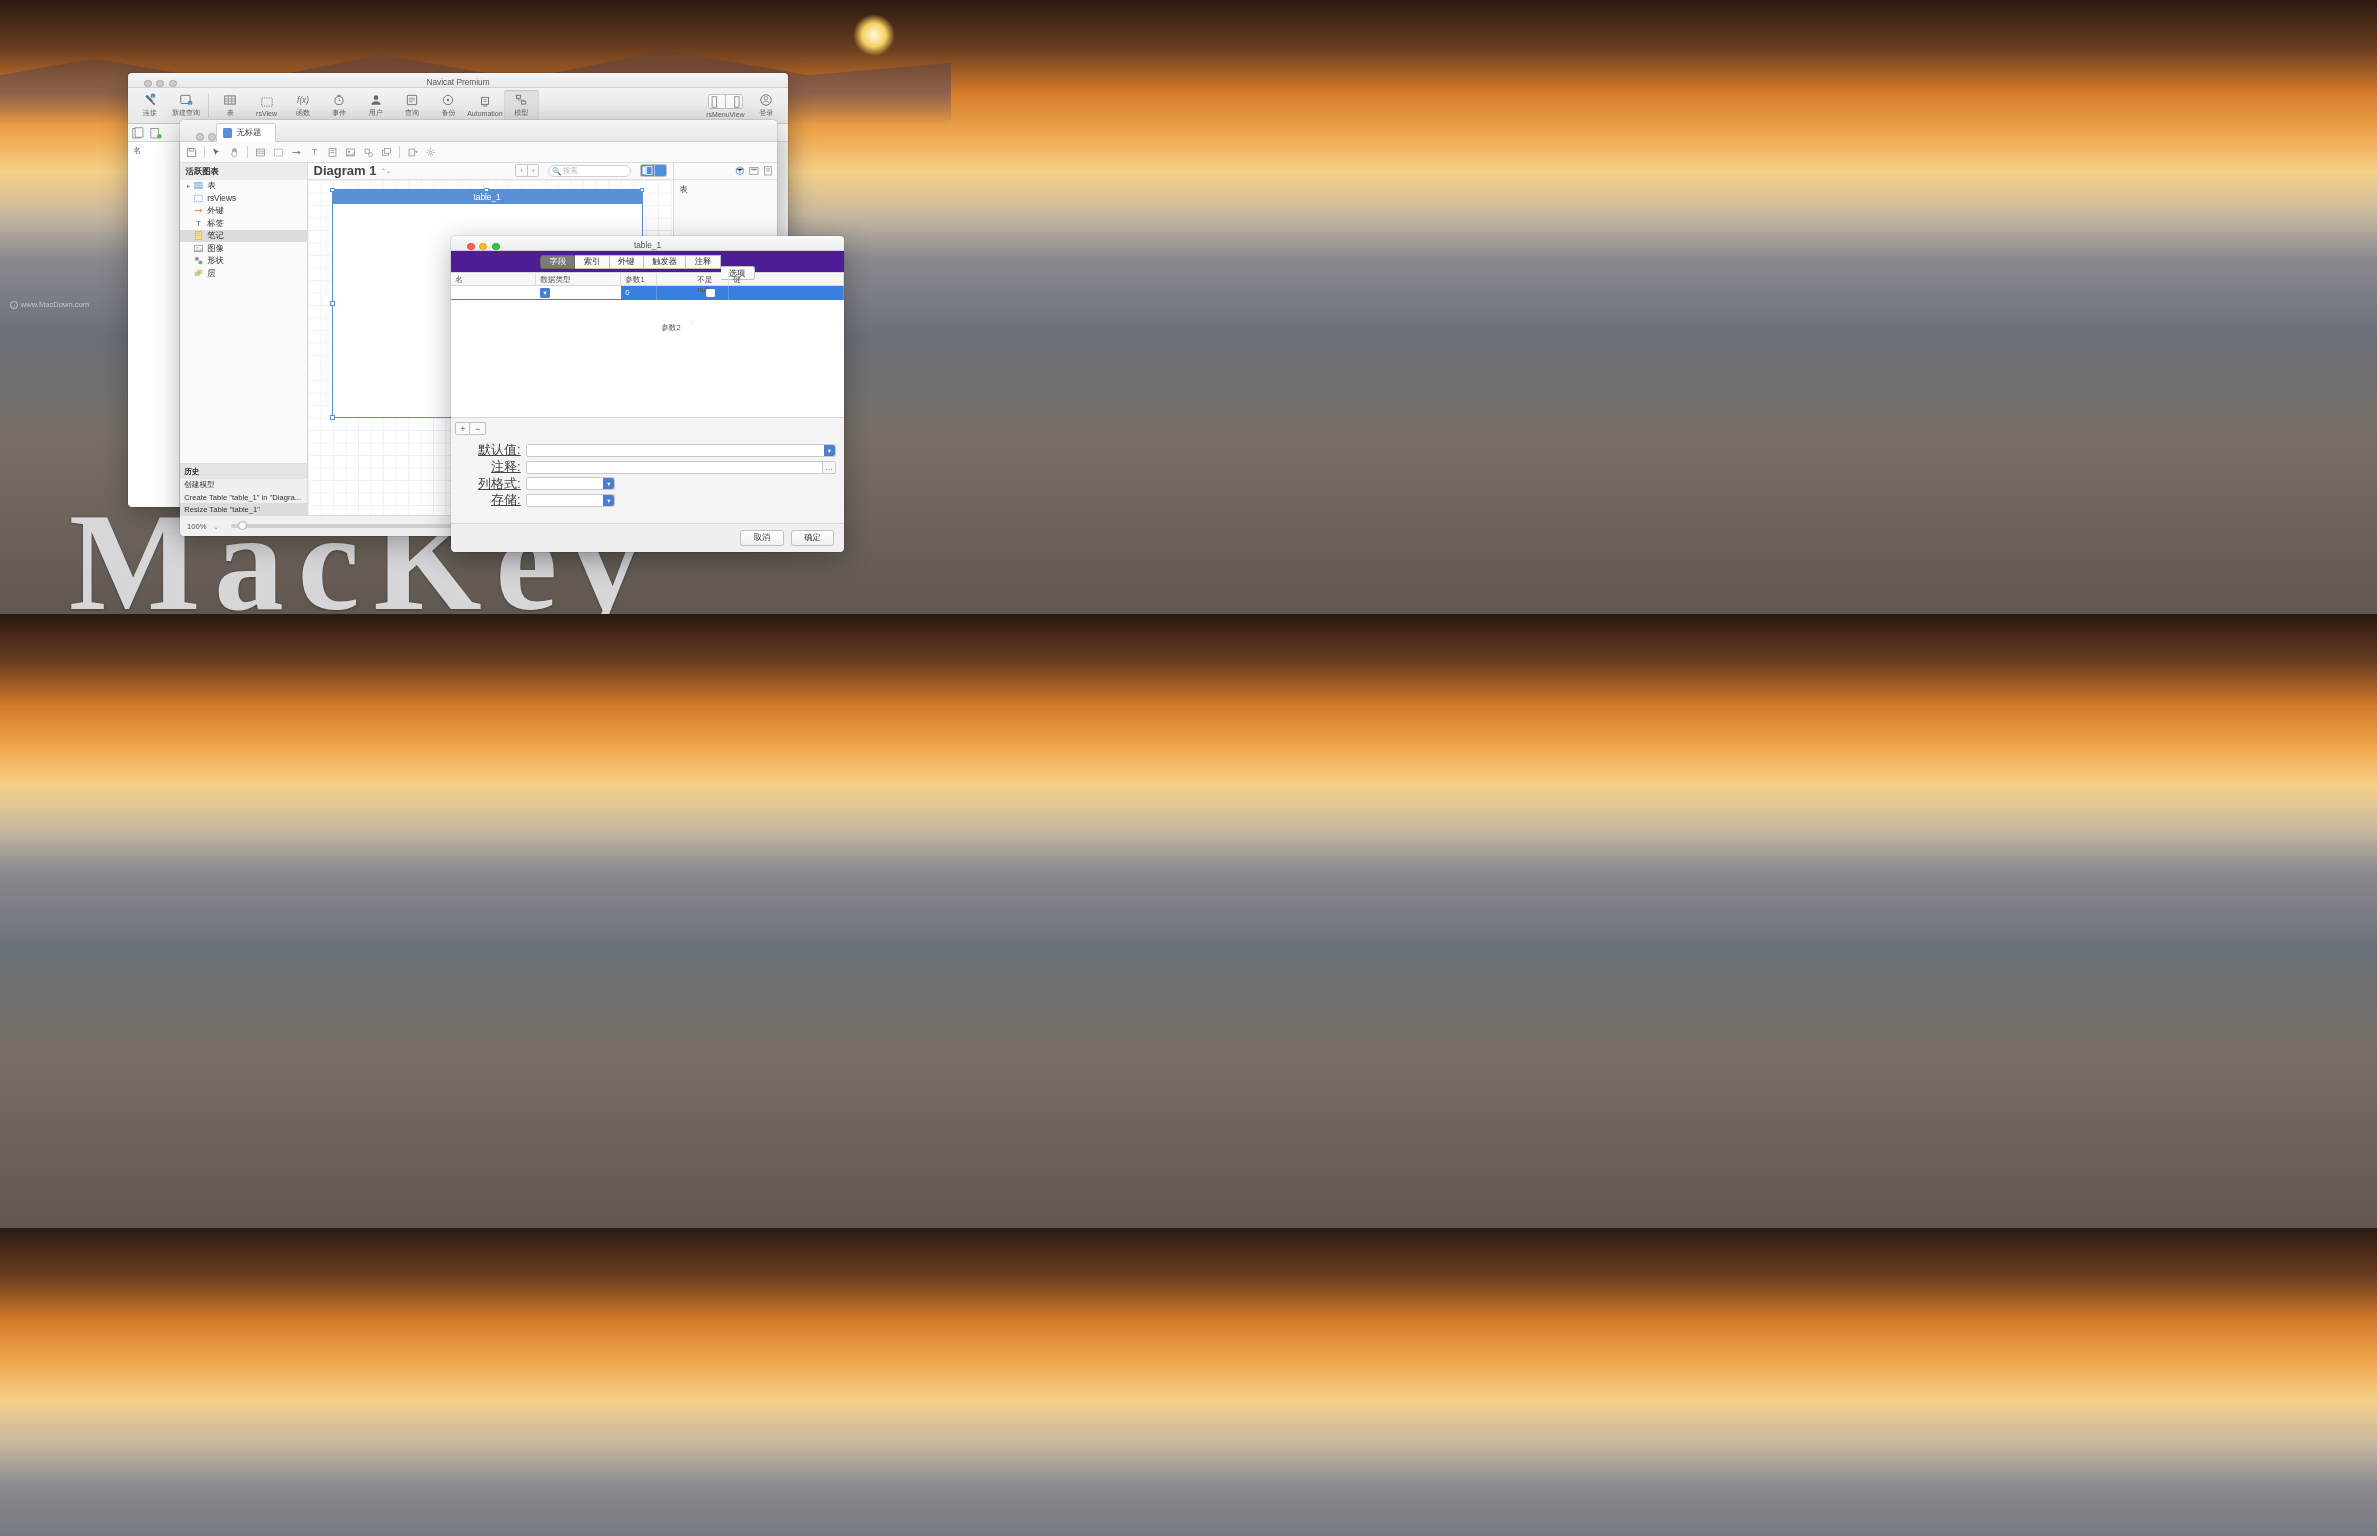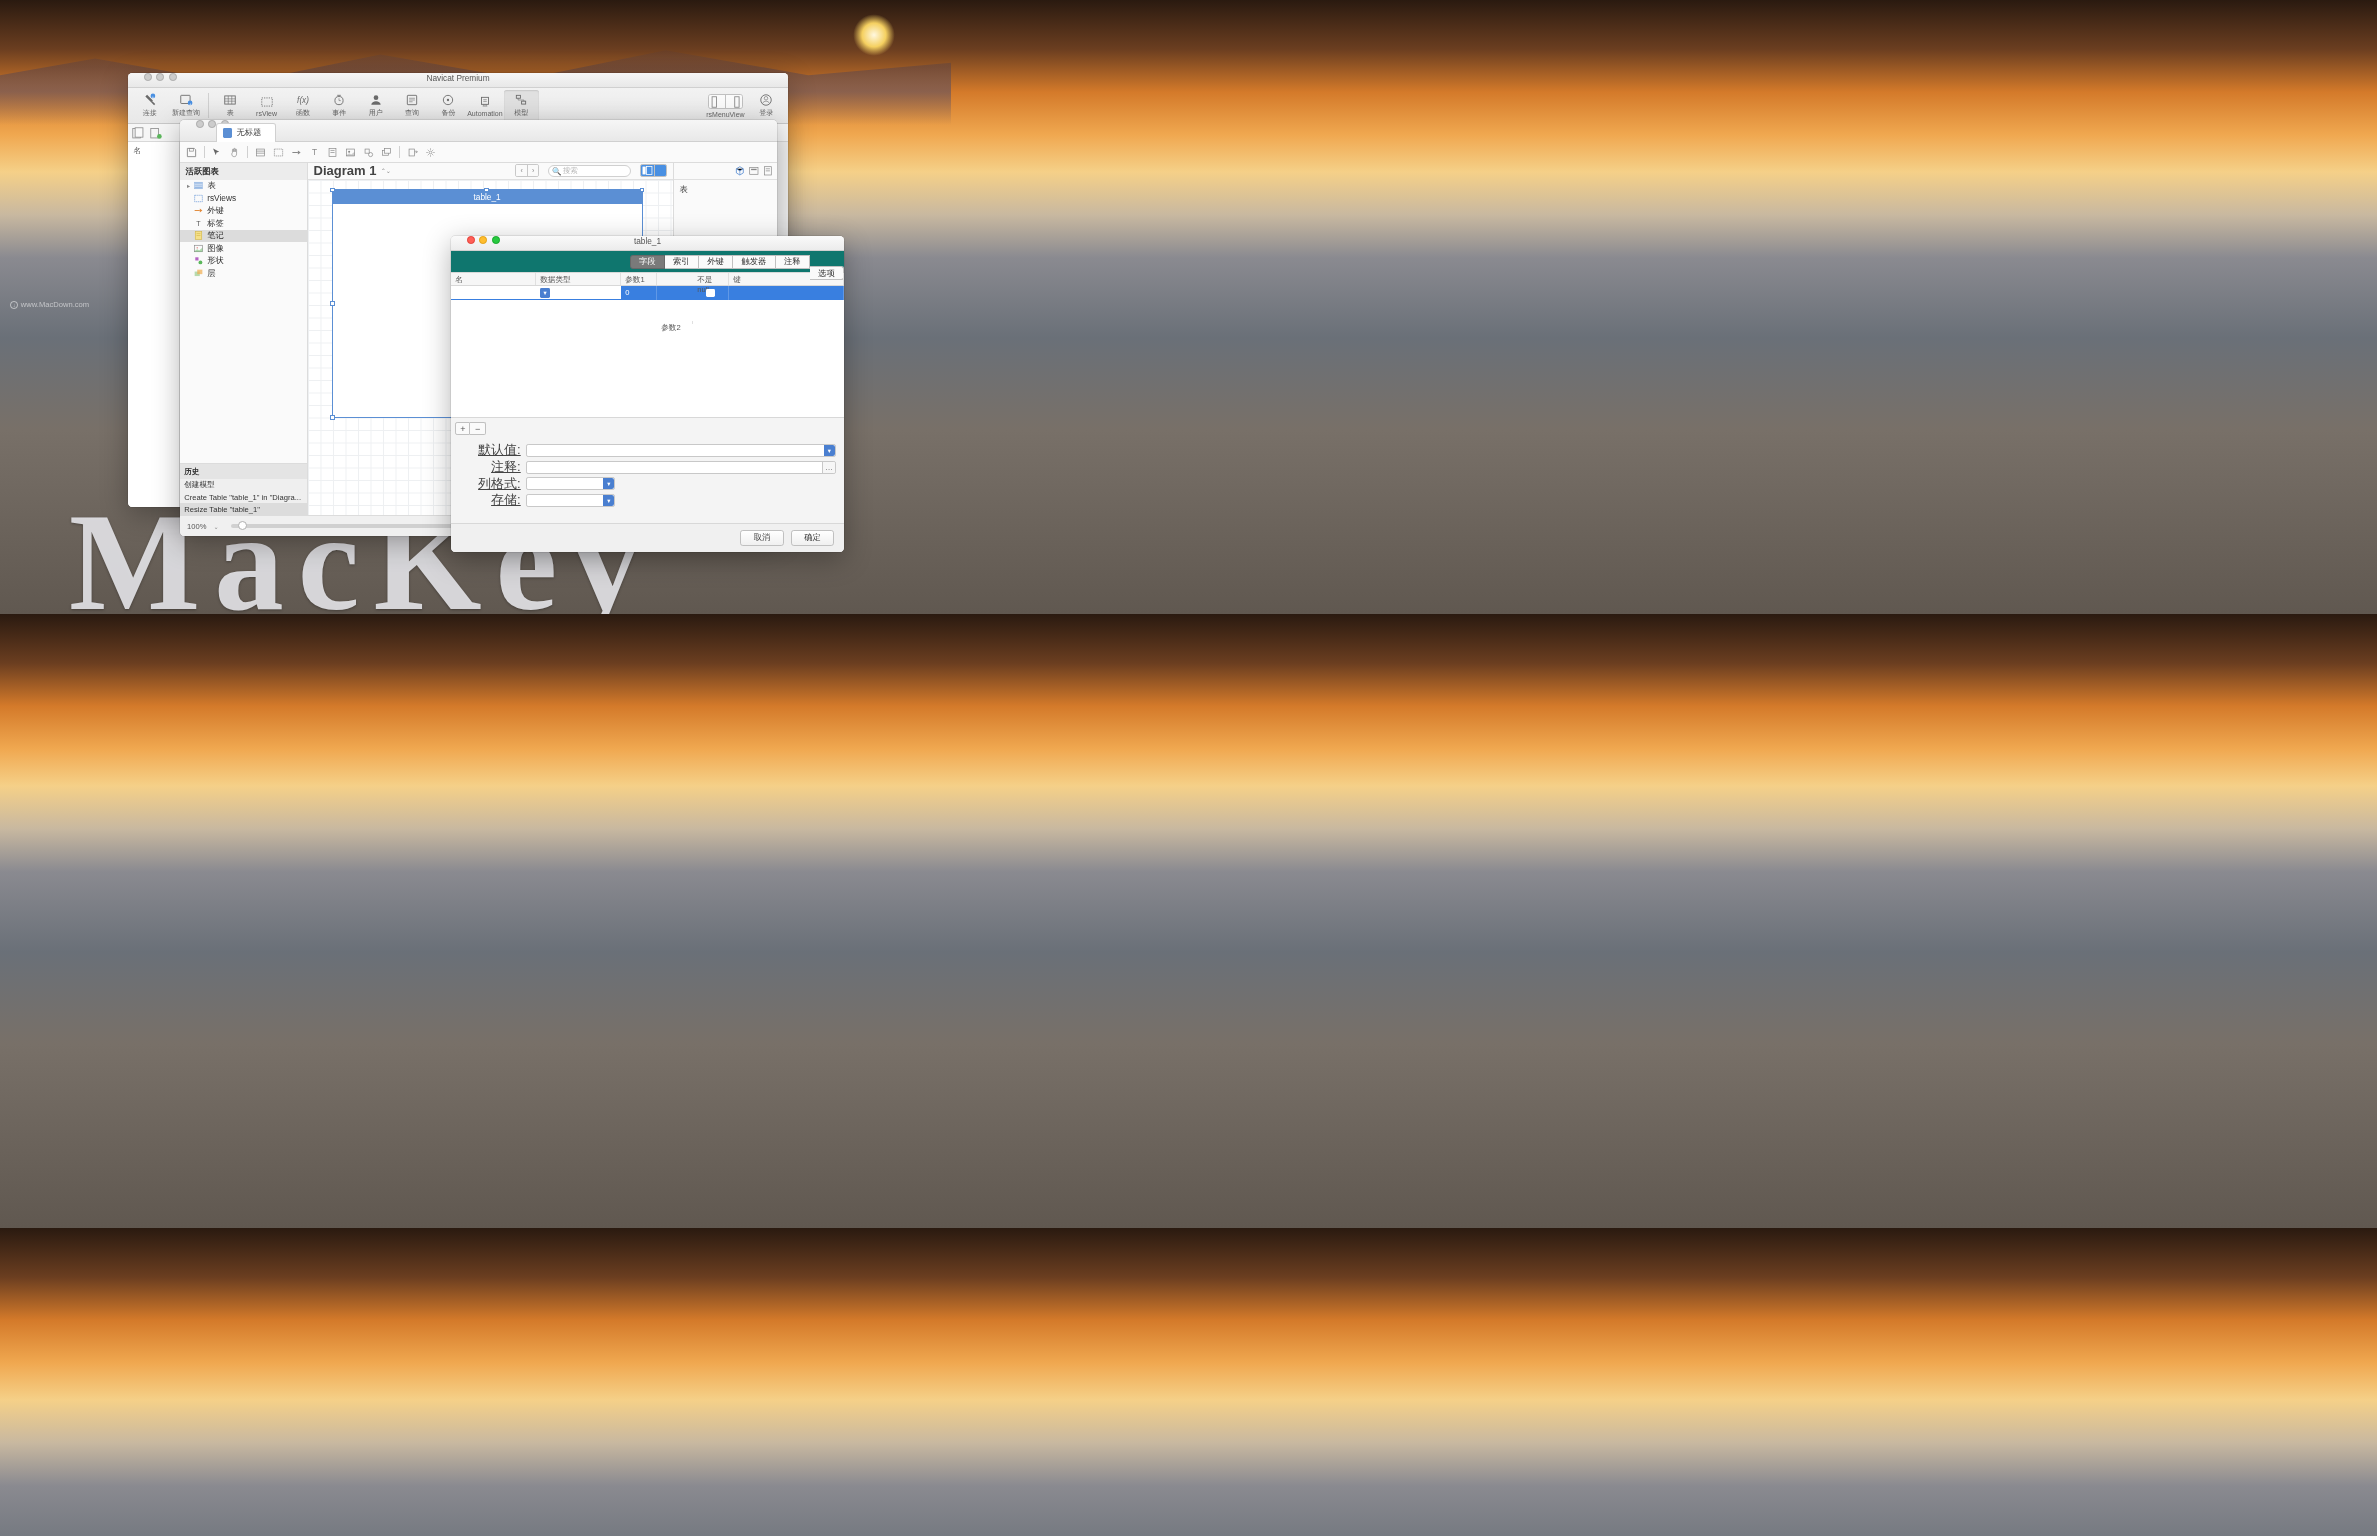--- a/index.html
+++ b/index.html
@@ -4,21 +4,21 @@
 <style>
 * { margin: 0; padding: 0; box-sizing: border-box; font-family: -apple-system, "Helvetica Neue", Arial, sans-serif; }
 body { width: 951px; height: 614px; background: linear-gradient(180deg, #2a1a10 0%, #6b3e20 8%, #d47a2a 15%, #f0a850 22%, #f5d088 28%, #c8b8a0 35%, #8a8a90 42%, #6a7078 55%, #787068 70%, #605850 100%); position: relative; overflow: hidden; font-size: 8.3px; color: #333; }
 .sun { position: absolute; right: 56px; top: 14px; width: 42px; height: 42px; background: radial-gradient(circle, #fff8e0 0%, #f5d060 40%, transparent 70%); border-radius: 50%; }
 .mountains { position: absolute; top: 42px; left: 0; right: 0; height: 83px; background: linear-gradient(180deg, transparent 0%, rgba(70,60,80,0.4) 30%, rgba(90,80,100,0.6) 60%, transparent 100%); clip-path: polygon(0 40%, 10% 20%, 25% 50%, 40% 15%, 55% 45%, 70% 10%, 85% 40%, 100% 25%, 100% 100%, 0 100%); }
 .watermark-url { position: absolute; left: 10.4px; top: 300px; font-size: 7.6px; color: rgba(255,255,255,0.55); }
 .watermark-url .wc { display: inline-block; width: 7.6px; height: 7.6px; border: 0.7px solid rgba(255,255,255,0.55); border-radius: 50%; text-align: center; line-height: 7px; font-size: 5.6px; margin-right: 2.8px; }
 .watermark-text { position: absolute; left: 69px; bottom: -28px; font-size: 139px; font-weight: 600; color: rgba(240,240,245,0.85); letter-spacing: 14px; font-family: Georgia, serif; text-shadow: 0 1.4px 2.8px rgba(0,0,0,0.3); white-space: nowrap; text-align: right; }
 
 .window { position: absolute; background: #f0f0f0; border-radius: 4.2px; box-shadow: 0 7px 28px rgba(0,0,0,0.3), 0 0 0 0.7px rgba(0,0,0,0.1); overflow: hidden; }
-.titlebar { height: 15.3px; background: linear-gradient(180deg, #f6f6f6, #e8e8e8); border-bottom: 0.7px solid #d0d0d0; display: flex; align-items: flex-start; padding: 0 16px; position: relative; }
+.titlebar { height: 15.3px; background: linear-gradient(180deg, #f6f6f6, #e8e8e8); border-bottom: 0.7px solid #d0d0d0; display: flex; align-items: flex-end; padding: 0 16px; position: relative; }
 .traffic { display: flex; gap: 4.9px; }
 .traffic span { width: 7.6px; height: 7.6px; border-radius: 50%; }
 .tl-close { background: #ff5f57; border: 0.3px solid #e14038; }
 .tl-min { background: #ffbd2e; border: 0.3px solid #e1a116; }
 .tl-max { background: #28c940; border: 0.3px solid #17a82c; }
 .tl-gray { background: #ccc; border: 0.3px solid #aaa; }
 .titlebar .title { position: absolute; left: 0; right: 0; text-align: center; font-size: 8.3px; color: #555; pointer-events: none; }
 
 
 .main-window { left: 128px; top: 73px; width: 660px; height: 434px; }
@@ -82,21 +82,21 @@
 .model-right .rhdr .ric { display: flex; gap: 4.2px; }
 .model-right .rhdr .ric span { width: 9.7px; height: 9.7px; }
 .model-right .rbody { padding: 4.2px 5.6px; font-size: 8.3px; color: #444; }
 .model-status { height: 21px; background: #f0f0f0; border-top: 0.7px solid #dcdcdc; display: flex; align-items: center; padding: 0 7px; gap: 7px; }
 .zoom-track { flex: 1; height: 3.5px; background: #d0d0d0; border-radius: 2.1px; position: relative; margin: 0 5.6px; }
 .zoom-thumb { position: absolute; left: 7px; top: -2.8px; width: 9px; height: 9px; background: #fff; border: 0.7px solid #b0b0b0; border-radius: 50%; }
 
 
 .table-window { left: 451px; top: 236px; width: 393px; height: 316px; background: #f4f4f4; }
 .table-window .titlebar { background: linear-gradient(180deg, #fafafa, #ececec); }
-.seg-tabs { height: 21px; display: flex; align-items: center; justify-content: flex-end; background: #0f766e; }
+.seg-tabs { height: 21px; display: flex; align-items: center; justify-content: center; background: #4c1d95; }
 .seg-tabs .st { height: 14px; padding: 0 8.3px; font-size: 8.3px; color: #333; background: #fafafa; border: 0.7px solid #c0c0c0; display: flex; align-items: center; cursor: default; }
 .seg-tabs .st + .st { border-left: none; }
 .seg-tabs .st:first-child { border-radius: 2.8px 0 0 2.8px; }
 .seg-tabs .st:last-child { border-radius: 0 2.8px 2.8px 0; margin-top: 23px; }
 .seg-tabs .st.on { background: #7a7a7a; color: #fff; border-color: #686868; }
 .field-table { background: #fff; border-top: 0.7px solid #d8d8d8; border-bottom: 0.7px solid #d8d8d8; height: 146px; overflow: auto; }
 .ft-head { display: flex; height: 12.5px; background: #f6f6f6; border-bottom: 0.7px solid #d8d8d8; font-size: 7.6px; color: #555; }
 .ft-head > div { padding: 1.4px 4.2px; border-right: 0.7px solid #e0e0e0; }
 .ft-row { display: flex; height: 14px; background: #397fe0; color: #fff; font-size: 7.6px; }
 .ft-row > div { padding: 1.4px 4.2px; border-right: 0.7px solid rgba(255,255,255,0.2); display: flex; align-items: center; }

